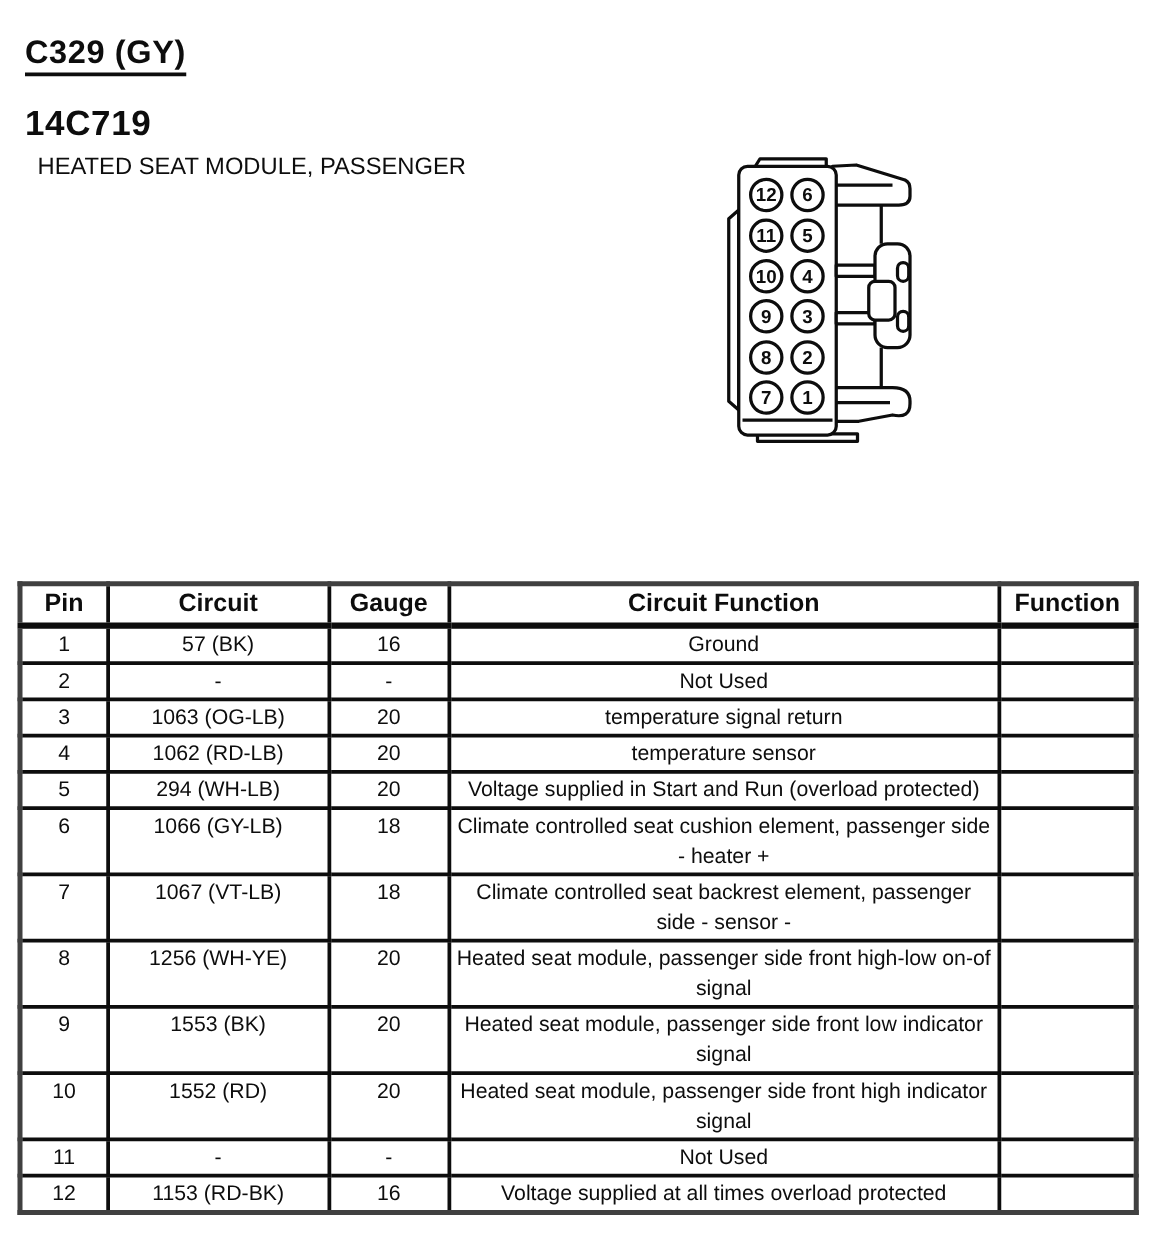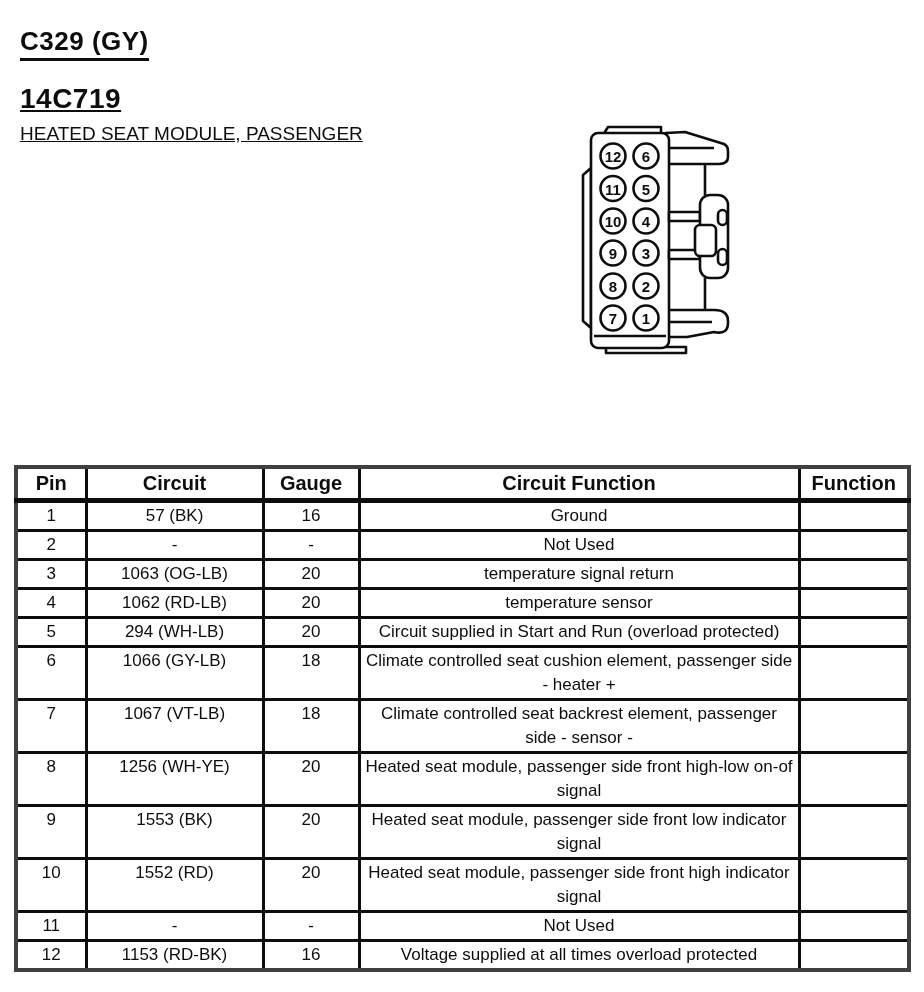--- a/index.html
+++ b/index.html
@@ -3,35 +3,35 @@
 <meta charset="utf-8">
 <style>
   * { margin: 0; padding: 0; box-sizing: border-box; }
   html, body { width: 924px; height: 992px; background: #ffffff; }
   body {
     position: relative;
     font-family: "Liberation Sans", sans-serif;
     color: #0d0d0d;
     overflow: hidden;
   }
-  .header-block { position: absolute; left: 20px; top: 26px; text-decoration: underline; }
+  .header-block { position: absolute; left: 20px; top: 26px; }
   .doc-title {
     font-size: 26px; font-weight: bold;
     display: inline-block;
     border-bottom: 3px solid #0d0d0d;
     padding-bottom: 1px;
     letter-spacing: 0.5px;
   }
   .part-number {
     font-size: 28px; font-weight: bold;
     margin-top: 22px; letter-spacing: 0.5px;
   }
   .component-desc {
     font-size: 19px; line-height: 23px;
-    margin-top: 7px; max-width: 400px;
+    margin-top: 7px; max-width: 400px; margin-left: 10px;
   }
   .connector-svg { position: absolute; left: 576px; top: 123px; }
 
   table.pinout {
     position: absolute; left: 14px; top: 465px;
     width: 893px;
     border-collapse: collapse;
     table-layout: fixed;
     border: 4px solid #404040;
     font-size: 17px;
@@ -164,21 +164,21 @@
         <td class="col-pin">4</td>
         <td class="col-circuit">1062 (RD-LB)</td>
         <td class="col-gauge">20</td>
         <td class="col-function">temperature sensor</td>
         <td class="col-qualifier"></td>
       </tr>
       <tr>
         <td class="col-pin">5</td>
         <td class="col-circuit">294 (WH-LB)</td>
         <td class="col-gauge">20</td>
-        <td class="col-function">Circuit supplied in Start and Run (overload protected)</td>
+        <td class="col-function">Voltage supplied in Start and Run (overload protected)</td>
         <td class="col-qualifier"></td>
       </tr>
       <tr>
         <td class="col-pin">6</td>
         <td class="col-circuit">1066 (GY-LB)</td>
         <td class="col-gauge">18</td>
         <td class="col-function">Climate controlled seat cushion element, passenger side - heater +</td>
         <td class="col-qualifier"></td>
       </tr>
       <tr>

